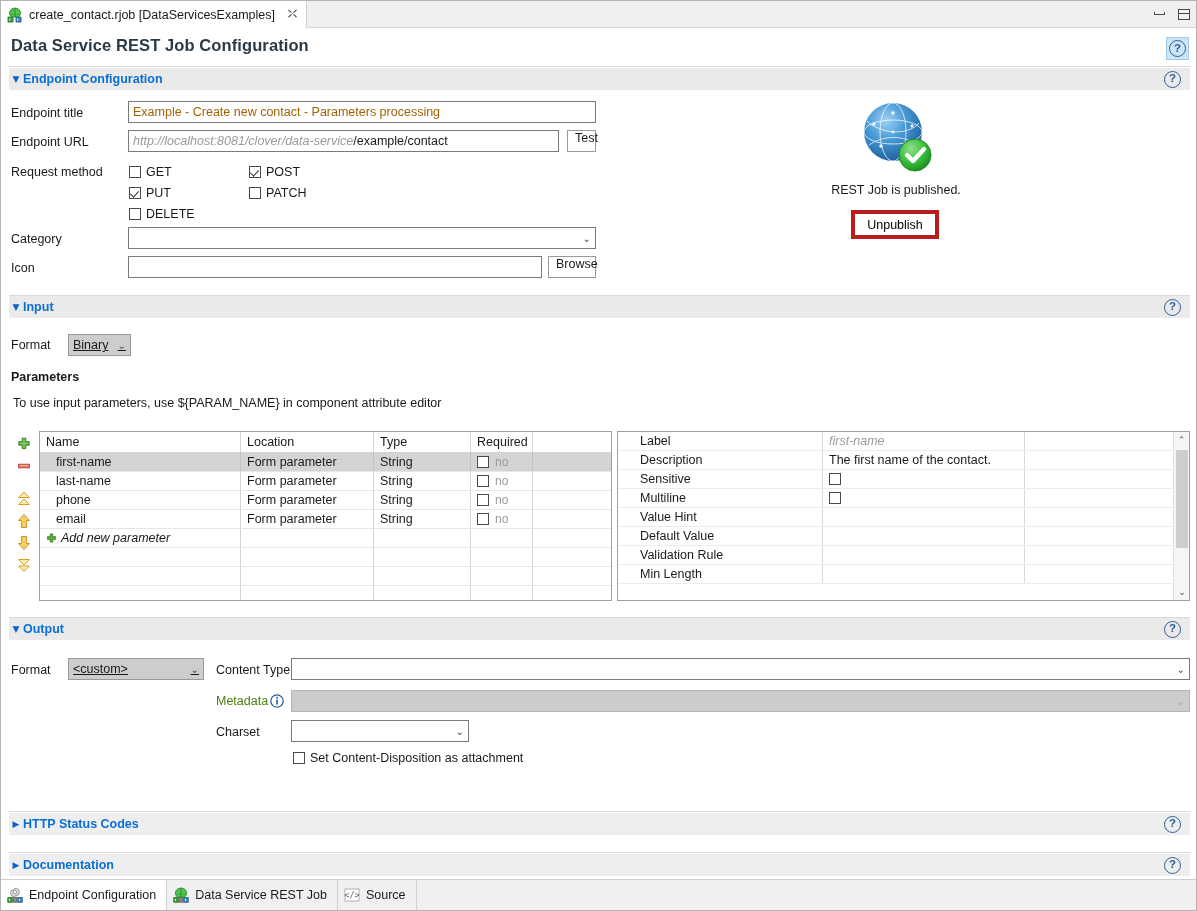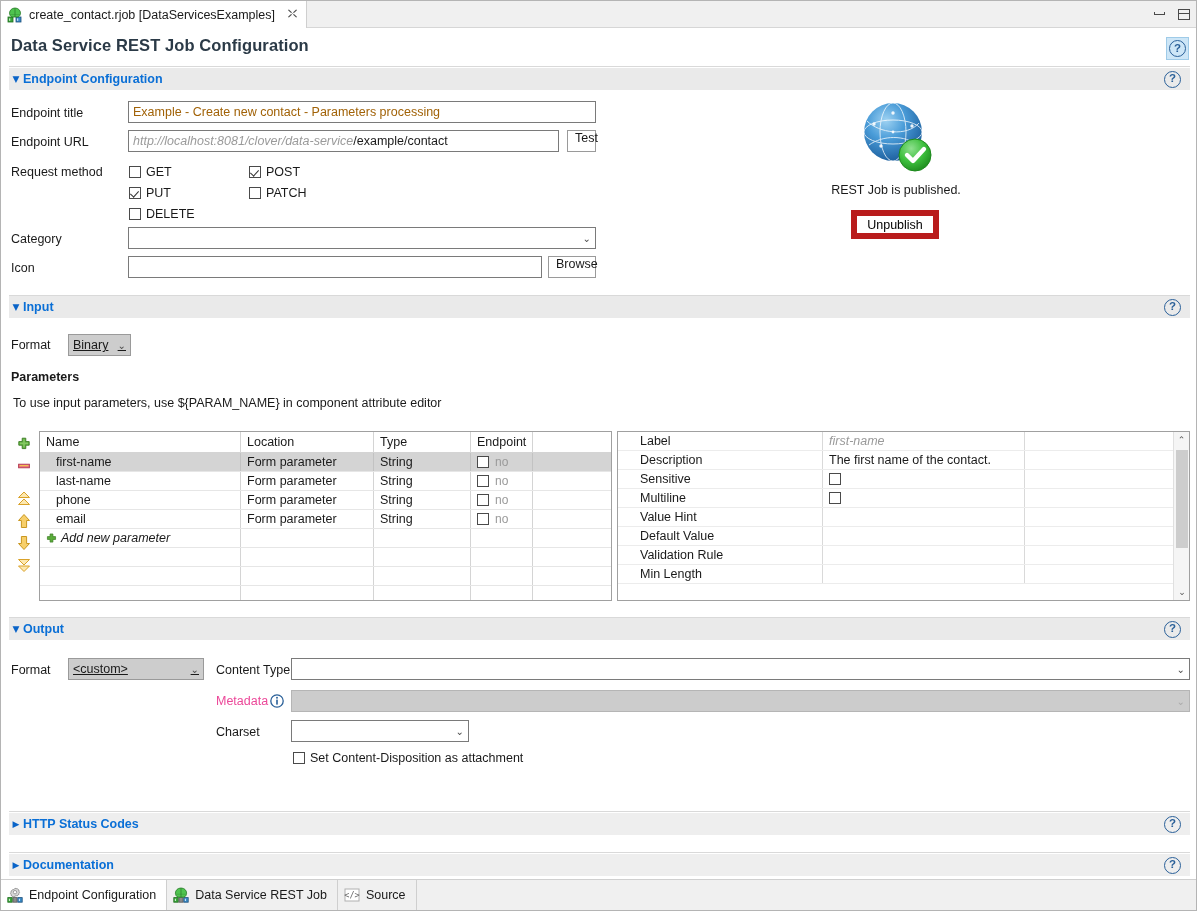--- a/index.html
+++ b/index.html
@@ -165,21 +165,21 @@
   }
 
   
   .globe-wrap { position: absolute; left: 836px; top: 98px; width: 120px; text-align: center; }
   .pub-text {
     position: absolute; left: 760px; top: 182px; width: 270px; text-align: center;
     font-size: 12.5px;
   }
   .unpub-btn {
     position: absolute; left: 850px; top: 209px; width: 88px; height: 29px;
-    border: 6px solid #b91c1c; background: #ffffff;
+    border: 4px solid #b91c1c; background: #ffffff;
     font-family: "Liberation Sans", sans-serif; font-size: 12.5px;
     cursor: default;
   }
 
   
   .tbl-toolbar {
     position: absolute; left: 8px; top: 430px; width: 30px; height: 170px;
     display: flex; flex-direction: column; align-items: center;
     padding-top: 3px; gap: 2px;
   }
@@ -452,21 +452,21 @@
         <path d="M7 14.5 L1.5 9 H12.5 Z" fill="#fde8b0" stroke="#d9a22a" stroke-width="1"></path>
       </svg>
     </div>
   </div>
 
   <div class="param-table">
     <div class="pt-row pt-head">
       <div class="pt-c c-name">Name</div>
       <div class="pt-c c-loc">Location</div>
       <div class="pt-c c-type">Type</div>
-      <div class="pt-c c-req">Endpoint</div>
+      <div class="pt-c c-req">Required</div>
       <div class="pt-c c-last"></div>
     </div>
 
     <div class="pt-row pt-body-row sel">
       <div class="pt-c c-name indent">first-name</div>
       <div class="pt-c c-loc">Form parameter</div>
       <div class="pt-c c-type">String</div>
       <div class="pt-c c-req">
         <span class="cbox"></span>
         <span class="req-no">no</span>
@@ -625,21 +625,21 @@
     <span>&lt;custom&gt;</span>
     <span class="arrow">⌄</span>
   </div>
 
   <div class="lbl" style="left:215px; top:662px;">Content Type</div>
   <div class="combo" style="left:290px; top:657px; width:899px;">
     <span></span>
     <span class="arrow">⌄</span>
   </div>
 
-  <div class="lbl" style="left:215px; top:693px; color:#ec4899; display:flex; align-items:center; gap:2px;">
+  <div class="lbl" style="left:215px; top:693px; color:#4d7c0f; display:flex; align-items:center; gap:2px;">
     <span>Metadata</span>
     <span style="display:inline-flex;">
       <svg width="14" height="14" viewBox="0 0 14 14">
         <circle cx="7" cy="7" r="6.2" fill="#ffffff" stroke="#2a6099" stroke-width="1.3"></circle>
         <circle cx="7" cy="3.7" r="0.95" fill="#2a6099"></circle>
         <rect x="6.2" y="5.6" width="1.6" height="5" fill="#2a6099"></rect>
       </svg>
     </span>
   </div>
   <div class="combo disabled" style="left:290px; top:689px; width:899px;">

